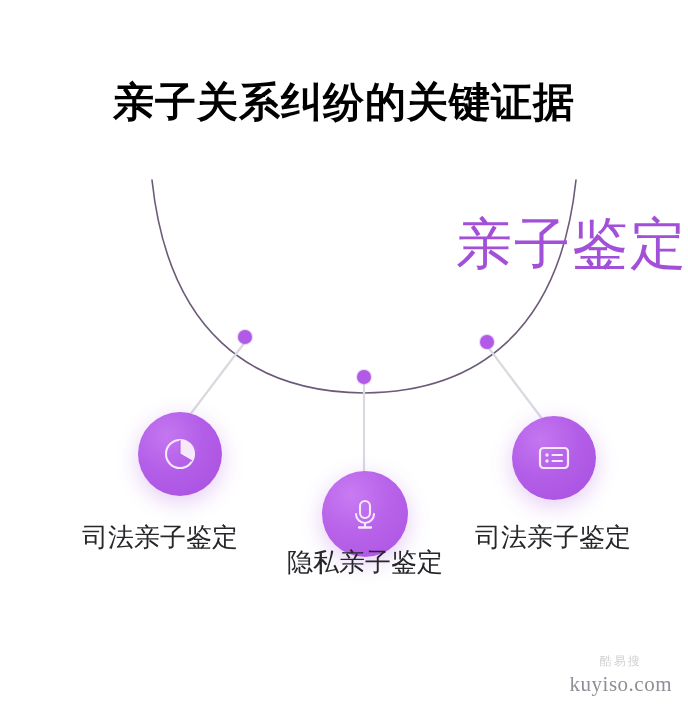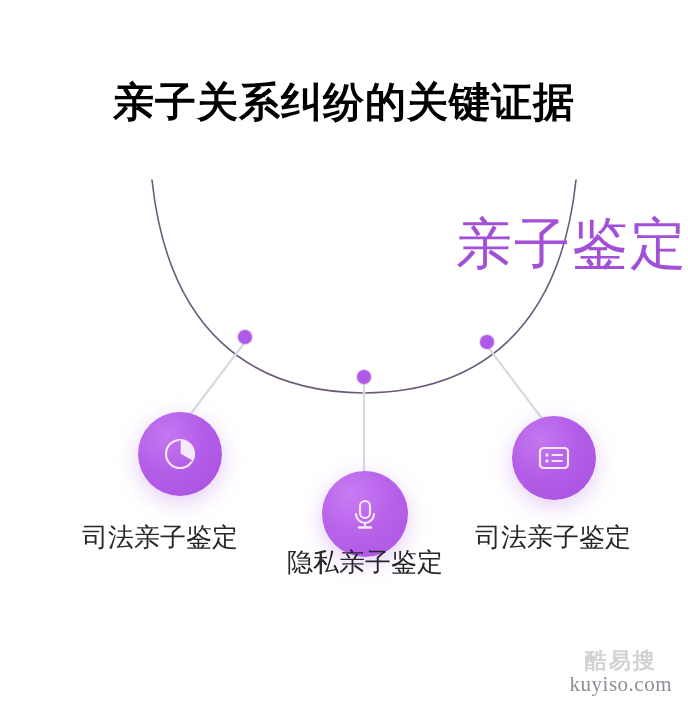--- a/index.html
+++ b/index.html
@@ -125,25 +125,25 @@
 
   
   .watermark {
     position: absolute;
     right: 16px;
     bottom: 14px;
     text-align: center;
     user-select: none;
   }
   .watermark-cn {
-    font-size: 22px;
+    font-size: 12px;
     line-height: 24px;
     letter-spacing: 2px;
     color: #d2d2d6;
-    font-weight: 700;
+    font-weight: 400;
   }
   .watermark-url {
     font-family: "Liberation Serif", "DejaVu Serif", serif;
     font-size: 21px;
     line-height: 22px;
     letter-spacing: 0.5px;
     color: #8e8e96;
   }
 </style>
 </head>

